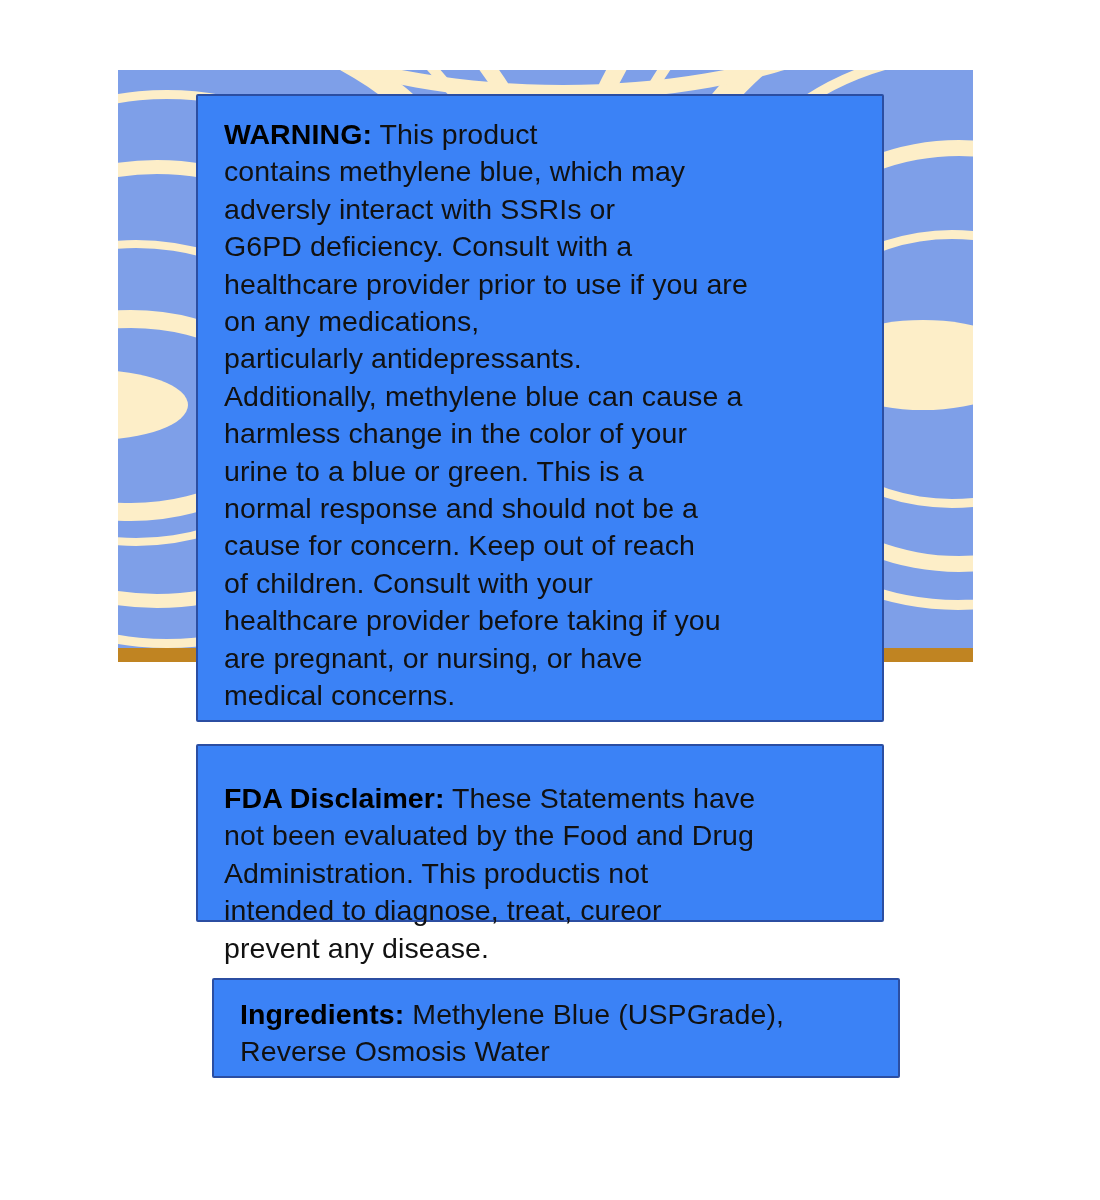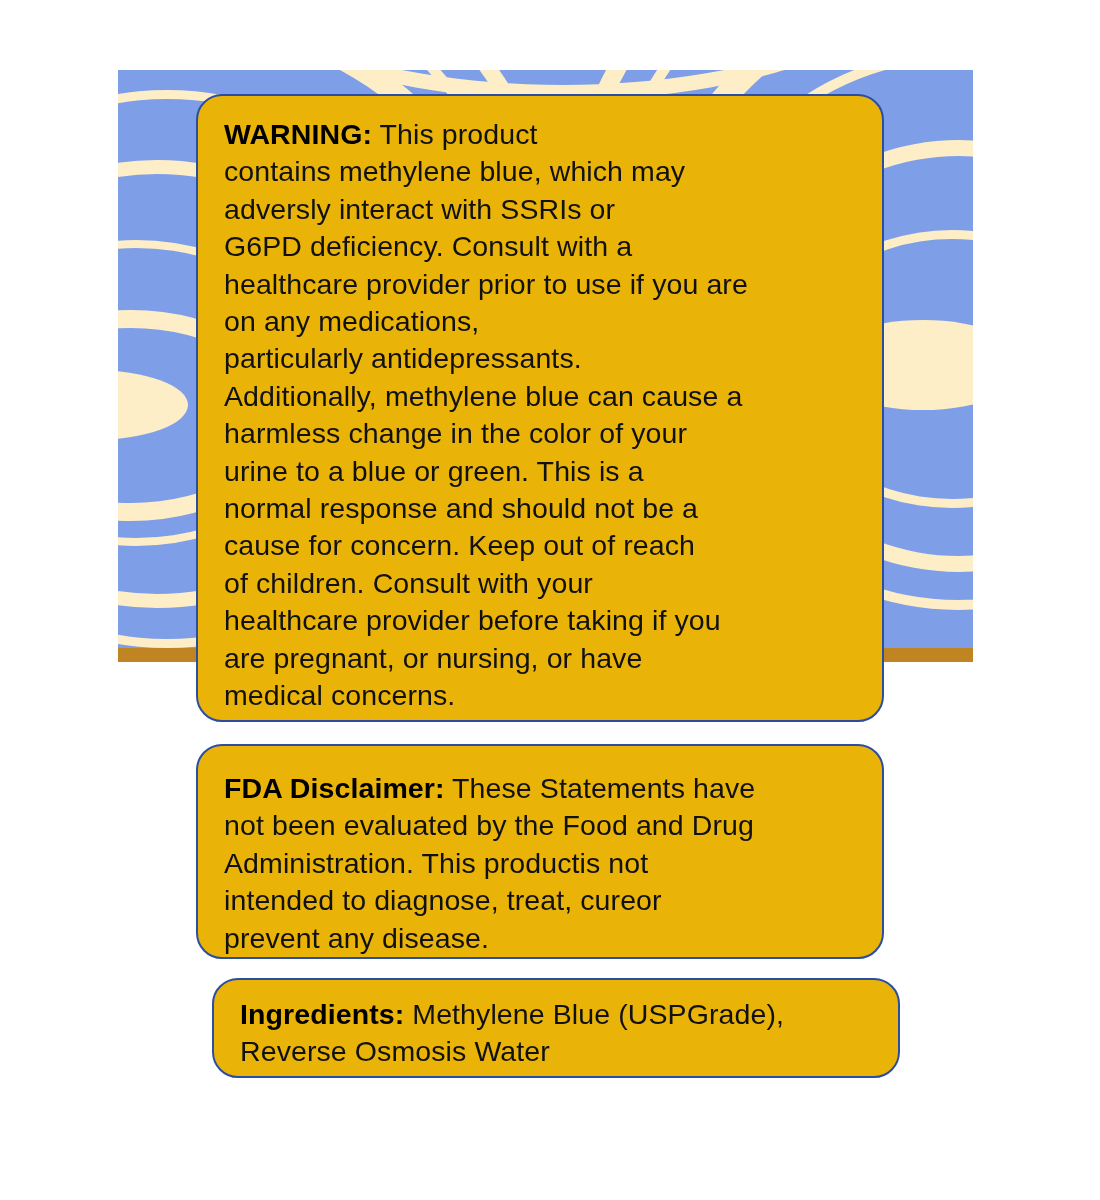--- a/index.html
+++ b/index.html
@@ -42,23 +42,23 @@
     left: 118px;
     top: 648px;
     width: 855px;
     height: 14px;
     background: #c08422;
   }
 
   
   .panel {
     position: absolute;
-    background: #eab308;
+    background: #3b82f6;
     border: 2px solid #2b4ea2;
-    border-radius: 26px;
+    border-radius: 2px;
     box-sizing: border-box;
   }
   .panel .body {
     font-size: 28.5px;
     line-height: 37.4px;
     color: #111111;
     letter-spacing: 0.1px;
     white-space: pre-line;
   }
   .panel .lead {
@@ -70,22 +70,22 @@
     left: 196px;
     top: 94px;
     width: 688px;
     height: 628px;
     padding: 20px 26px 18px 26px;
   }
   #panel-fda {
     left: 196px;
     top: 744px;
     width: 688px;
-    height: 215px;
-    padding: 24px 26px;
+    height: 178px;
+    padding: 34px 26px;
   }
   #panel-ingredients {
     left: 212px;
     top: 978px;
     width: 688px;
     height: 100px;
     padding: 16px 26px;
   }
 </style>
 </head>

